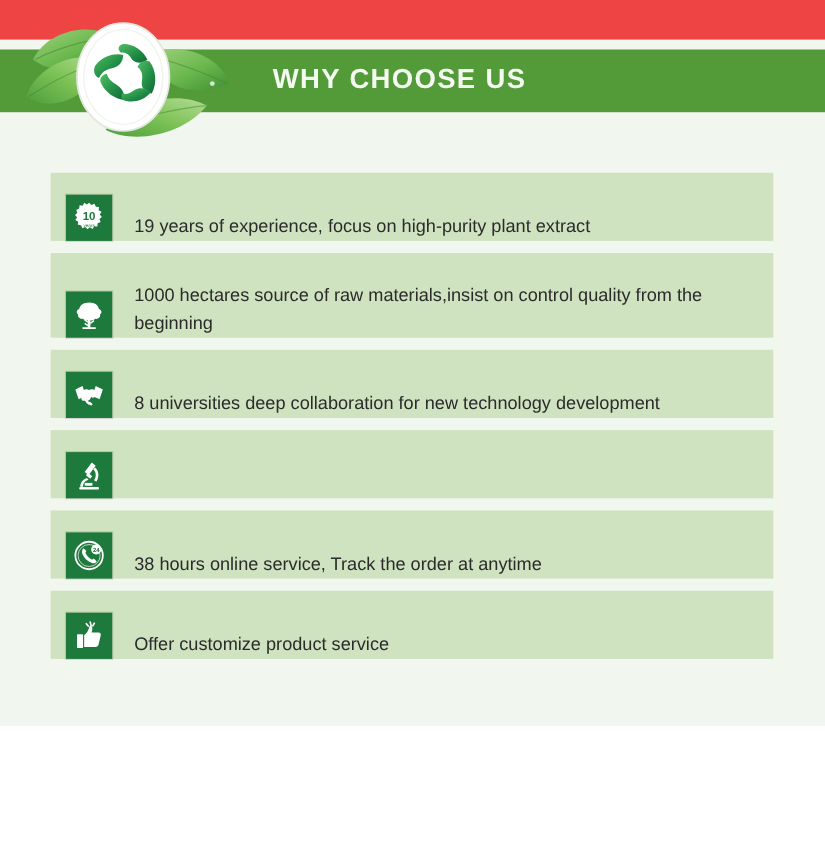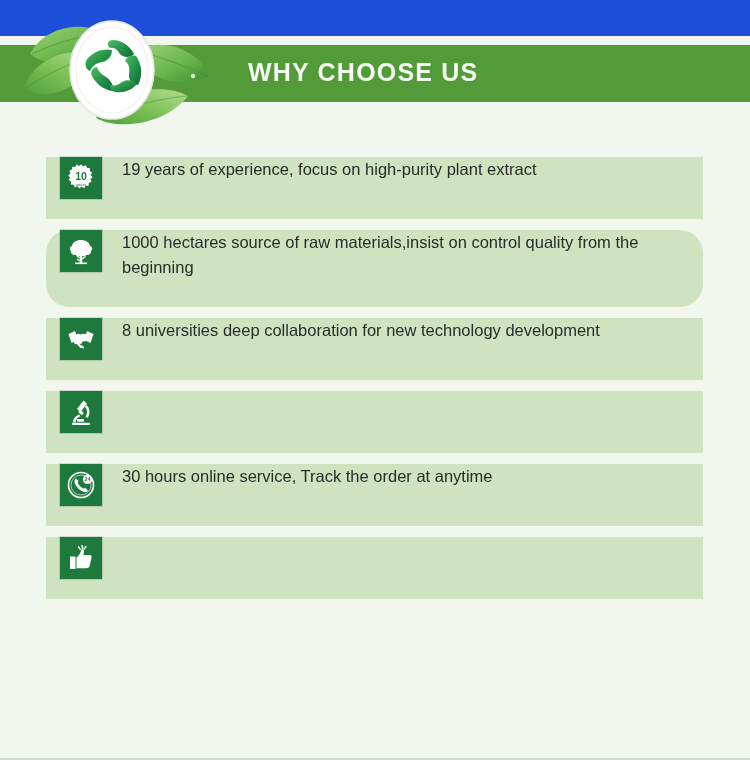--- a/index.html
+++ b/index.html
@@ -7,23 +7,23 @@
     margin: 0;
     padding: 0;
     background: #ffffff;
   }
   body {
     font-family: "Liberation Sans", sans-serif;
   }
   .page {
     position: relative;
     width: 750px;
-    height: 760px;
+    height: 660px;
     overflow: hidden;
-    background: #1d4ed8;
+    background: #ef4444;
   }
   
   .panel-bg {
     position: absolute;
     left: 0;
     top: 36px;
     width: 750px;
     height: 726px;
     background: #f1f6ef;
   }
@@ -69,27 +69,27 @@
   .rows {
     position: absolute;
     left: 46px;
     top: 157px;
     width: 657px;
   }
   .row {
     position: relative;
     background: #cfe3c0;
     display: flex;
-    align-items: flex-start;
+    align-items: flex-end;
     box-sizing: border-box;
     padding: 0 14px;
     margin-bottom: 11px;
   }
   .row.h1 { height: 62px; }
-  .row.h2 { height: 77px; border-radius: 23px; }
+  .row.h2 { height: 77px; }
 
   .row-icon {
     flex: 0 0 auto;
     width: 42px;
     height: 42px;
     background: #1e7a3c;
     margin-right: 20px;
     display: flex;
     align-items: center;
     justify-content: center;
@@ -237,31 +237,32 @@
         <svg width="30" height="30" viewBox="0 0 30 30">
           <circle cx="15" cy="15" r="12.5" fill="none" stroke="#ffffff" stroke-width="1.6"></circle>
           <circle cx="15" cy="15" r="10" fill="none" stroke="#ffffff" stroke-width="0.9" opacity="0.7"></circle>
           <g fill="#ffffff">
             <path d="M10 8.5 C8.5 9.8 8 11.8 9 13.8 C10.8 17.6 13.8 20.4 17.6 21.8 C19.4 22.5 21 21.8 22 20.4 L19.2 17.8 C18.4 18.6 17.6 18.8 16.8 18.3 C14.8 17.1 13 15.3 12 13.2 C11.6 12.4 11.8 11.6 12.6 10.9 Z"></path>
           </g>
           <circle cx="21.5" cy="9.5" r="4.6" fill="#ffffff"></circle>
           <text x="21.5" y="11.4" font-family="Liberation Sans, sans-serif" font-size="5.4" font-weight="bold" fill="#1e7a3c" text-anchor="middle">24</text>
         </svg>
       </div>
-      <div class="row-text">30 hours online service, Track the order at anytime</div>
+      <div class="row-text">38 hours online service, Track the order at anytime</div>
     </div>
 
     <div class="row h1">
       <div class="row-icon">
         <svg width="30" height="30" viewBox="0 0 30 30">
           <g fill="#ffffff">
             <rect x="4" y="13.5" width="5.5" height="12.5" rx="0.6"></rect>
             <path d="M10.5 14.5 C12.5 13 14.5 10.5 15 7.5 C15.2 6 16.5 5.5 17.3 6.3 C18.2 7.2 18.2 9.5 17.2 12 L23.5 12 C25 12 26 13.2 25.6 14.6 L23.6 23 C23.3 24.4 22.2 25.2 20.8 25.2 L10.5 25.2 Z"></path>
             <path d="M16 2.5 L16.8 5.5 M12.5 4 L14.2 6.2 M19.8 3.5 L18.4 6" stroke="#ffffff" stroke-width="1.5" stroke-linecap="round" fill="none"></path>
           </g>
         </svg>
       </div>
+      <div class="row-text">Offer customize product service</div>
     </div>
 
   </div>
 
   <div class="panel-shadow"></div>
 </div>
 
 </body></html>

